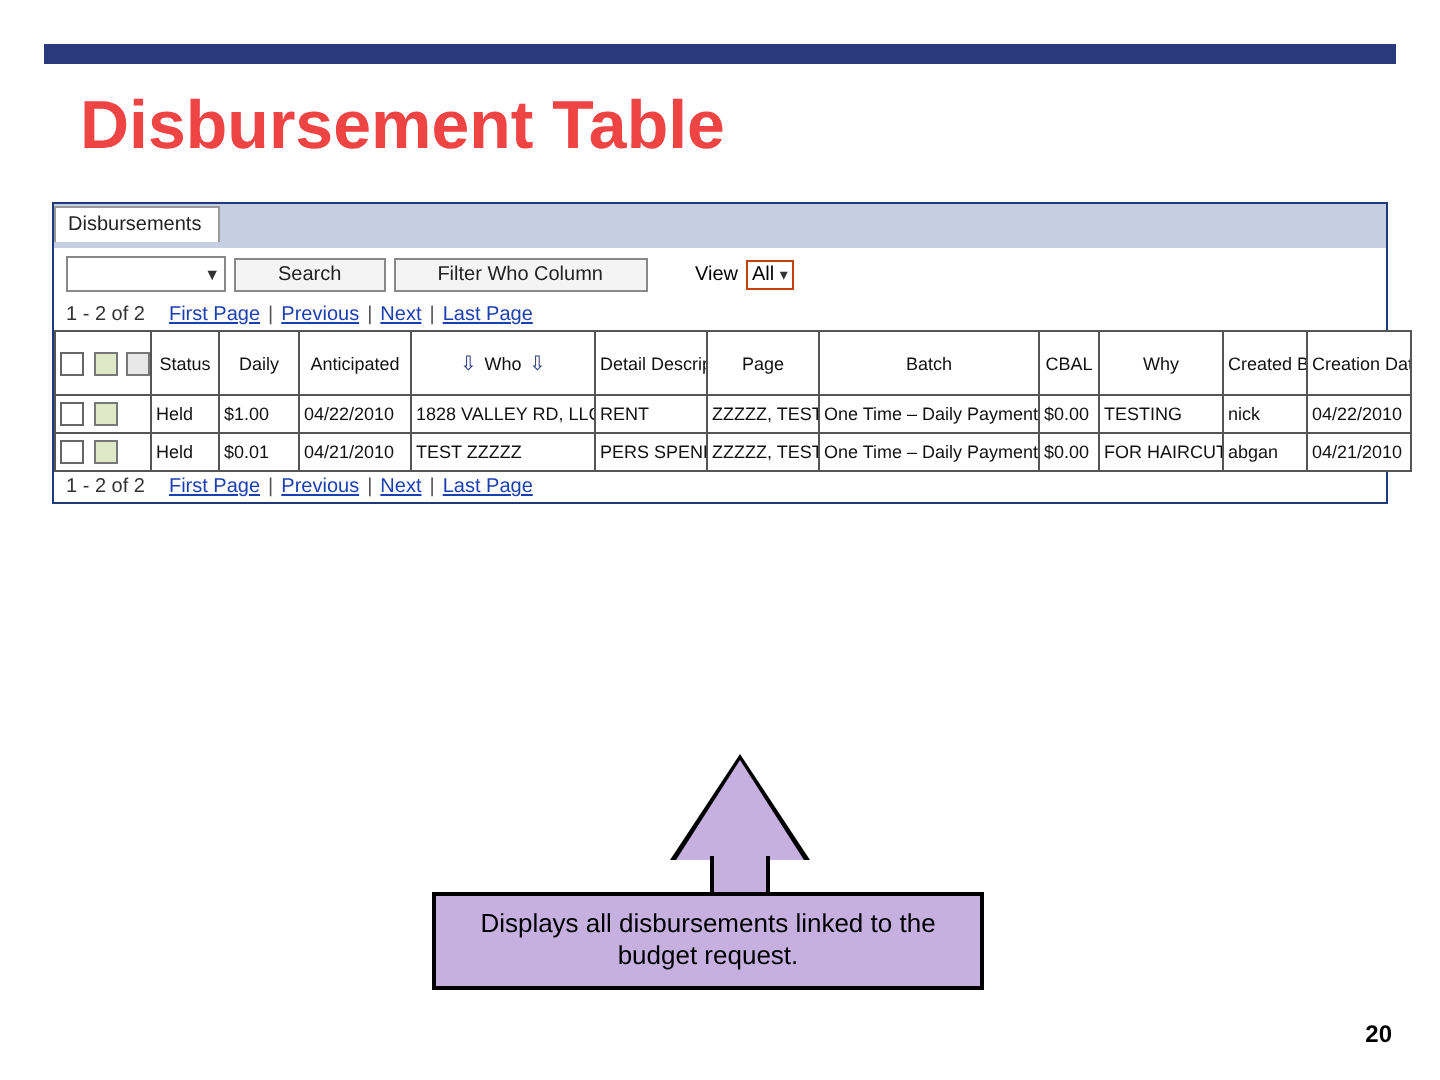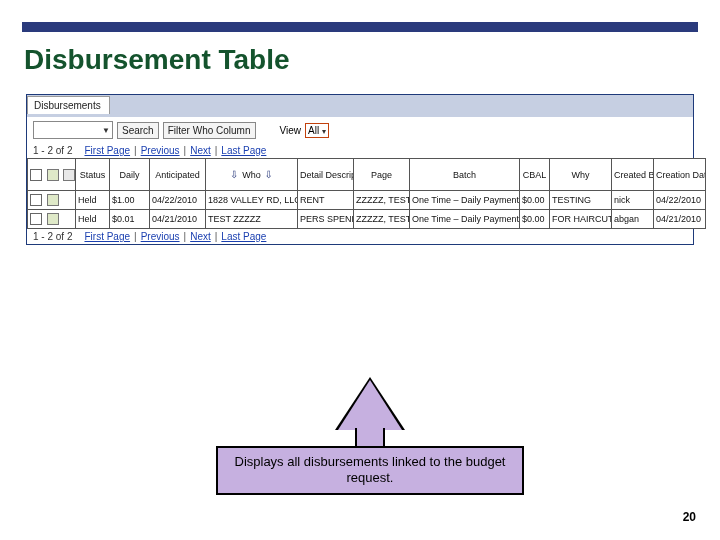--- a/index.html
+++ b/index.html
@@ -1,44 +1,44 @@
 <!DOCTYPE html>
 <html><head>
 <meta charset="utf-8">
 <style>
   * { box-sizing: border-box; margin: 0; padding: 0; }
   body { width: 720px; height: 540px; background: #fff; font-family: Verdana, Arial, sans-serif; position: relative; overflow: hidden; }
   .top-bar { height: 10px; background: #2a3a7c; margin: 22px 22px 0 22px; }
-  .slide-title { font-family: Verdana, Arial, sans-serif; font-size: 28px; font-weight: bold; color: #14532d; margin: 12px 0 18px 24px; }
+  .slide-title { font-family: Verdana, Arial, sans-serif; font-size: 34px; font-weight: bold; color: #ef4444; margin: 12px 0 18px 40px; }
   .app { margin: 0 26px 0 26px; border: 1px solid #1e3a7a; }
   .header-bar { background: #c6cfe2; height: 22px; position: relative; }
   .header-tab { position: absolute; left: 0; top: 1px; background: #fff; border: 1px solid #999; border-bottom: none; padding: 3px 8px 3px 6px; font-size: 10px; color: #222; }
   .toolbar { background: #fff; padding: 4px 6px; display: flex; align-items: center; gap: 4px; }
   .toolbar .dropdown { border: 1px solid #888; height: 18px; width: 80px; display: flex; align-items: center; justify-content: flex-end; padding-right: 2px; font-size: 10px; background: #fff; }
-  .toolbar .btn { border: 1px solid #888; background: #f4f4f4; padding: 2px 4px; font-size: 10px; color: #222; cursor: pointer; }
+  .toolbar .btn { border: 1px solid #888; background: #f4f4f4; padding: 2px 21px; font-size: 10px; color: #222; cursor: pointer; }
   .toolbar .view-label { font-size: 10px; margin-left: 20px; }
   .toolbar .view-sel { border: 1px solid #c2410c; background: #fff; font-size: 10px; padding: 1px 2px; }
   .navrow { display: flex; align-items: center; gap: 4px; padding: 2px 6px; font-size: 10px; color: #222; }
   .navrow .count { color: #333; margin-right: 8px; }
   .navrow a { color: #1a3fb0; text-decoration: underline; cursor: pointer; font-size: 10px; }
   .navrow .sep { color: #555; }
   table.grid { border-collapse: collapse; width: 100%; background: #fff; table-layout: fixed; }
   table.grid th, table.grid td { border: 1px solid #555; font-size: 9px; padding: 3px 2px; text-align: left; white-space: nowrap; overflow: hidden; color: #111; margin-left: 32px; }
   table.grid th { text-align: center; font-weight: normal; background: #fff; vertical-align: middle; height: 32px; }
   .col-icons { width: 48px; }
   .icon-folder, .icon-sheet, .icon-chk, .icon-sort { display: inline-block; width: 12px; height: 12px; vertical-align: middle; }
   .icon-folder { border: 1px solid #666; background: #fff; }
   .icon-sheet { border: 1px solid #777; background: #dfe9c8; margin-left: 2px; }
   .icon-chk { border: 1px solid #777; background: #e8e8e8; margin-left: 2px; }
   .icon-sort { color: #2a3a7c; font-size: 10px; }
   .th-inner { display: flex; align-items: center; justify-content: center; gap: 2px; }
   .callout-arrow { position: absolute; left: 338px; top: 380px; width: 0; height: 0; border-left: 32px solid transparent; border-right: 32px solid transparent; border-bottom: 50px solid #c6b0e0; z-index: 2; }
   .callout-arrow-outline { position: absolute; left: 335px; top: 377px; width: 0; height: 0; border-left: 35px solid transparent; border-right: 35px solid transparent; border-bottom: 53px solid #000; z-index: 1; }
   .callout-stem { position: absolute; left: 355px; top: 428px; width: 30px; height: 20px; background: #c6b0e0; border-left: 2px solid #000; border-right: 2px solid #000; z-index: 2; }
-  .callout-box { position: absolute; left: 216px; top: 446px; width: 308px; border: 2px solid #000; background: #c6b0e0; padding: 6px 8px; text-align: center; font-size: 13px; line-height: 1.25; z-index: 3; }
+  .callout-box { position: absolute; left: 216px; top: 446px; width: 276px; border: 2px solid #000; background: #c6b0e0; padding: 6px 8px; text-align: center; font-size: 13px; line-height: 1.25; z-index: 3; }
   .slide-num { position: absolute; right: 24px; bottom: 16px; font-size: 12px; font-weight: bold; color: #000; }
   .caret { font-size: 8px; color: #333; }
 </style>
 </head>
 <body>
 
 <div class="top-bar"></div>
 <h1 class="slide-title">Disbursement Table</h1>
 
 <div class="app">

